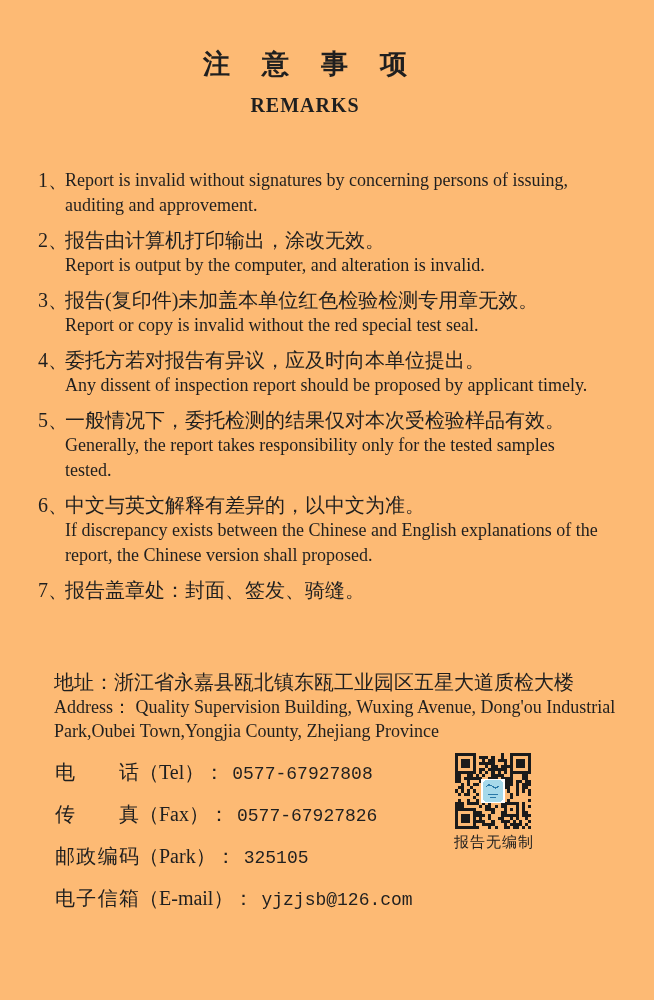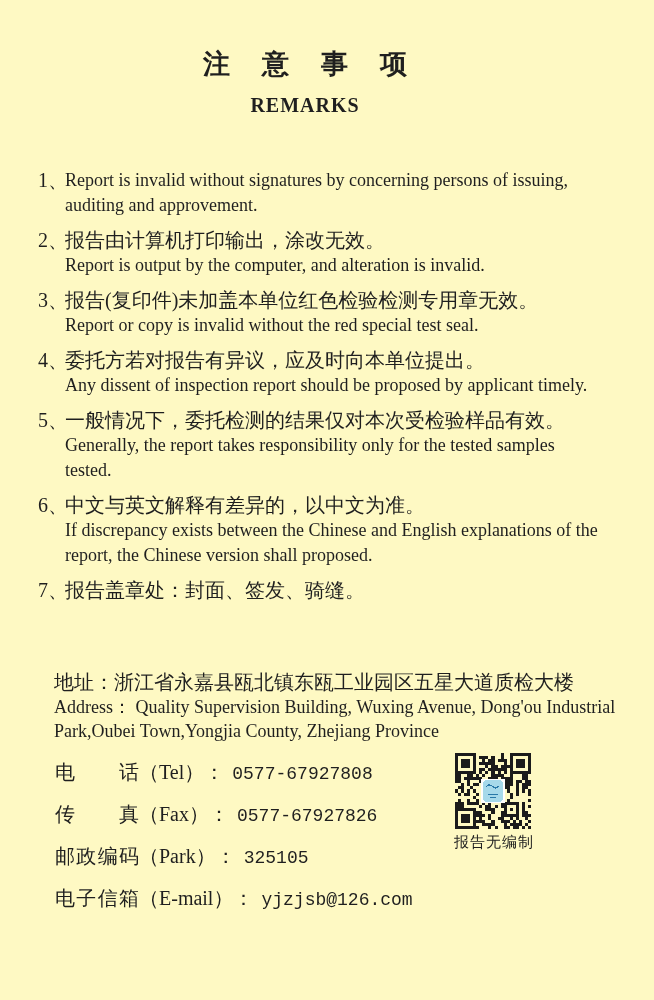--- a/index.html
+++ b/index.html
@@ -1,20 +1,20 @@
 <!DOCTYPE html>
 <html><head>
 <meta charset="utf-8">
 <style>
   html,body { margin:0; padding:0; }
   body { background:#ffffff; }
   .page {
     position:relative;
     width:654px; height:1000px;
-    background:#fef9c3;
+    background:#fdba74;
     color:#1f1f1f;
     font-family:"Liberation Serif","DejaVu Serif",serif;
     overflow:hidden;
     text-decoration:underline;
   }
 
   
   .doc-header {
     position:absolute; top:48px; left:0;
     width:610px; text-align:center;

